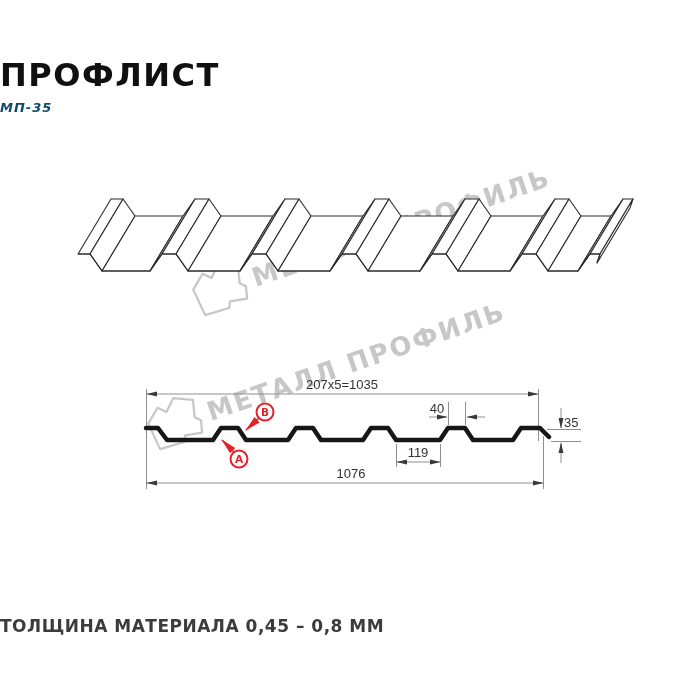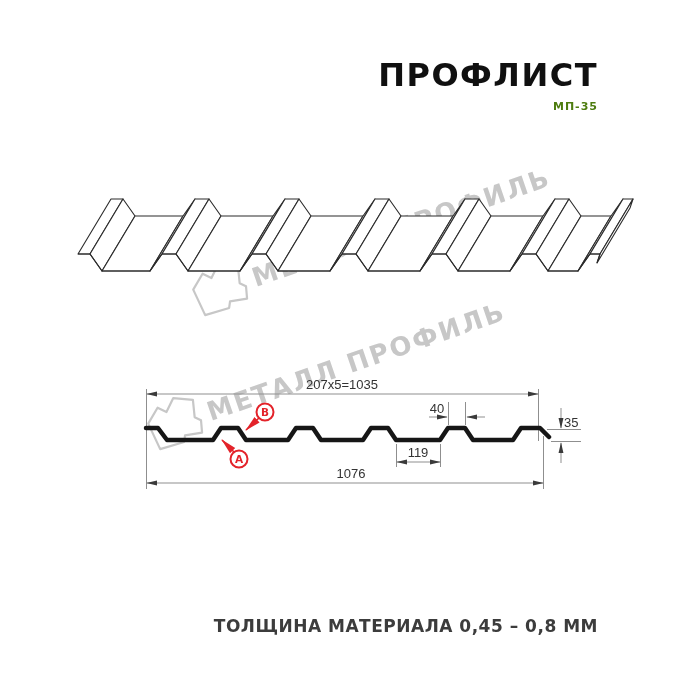--- a/index.html
+++ b/index.html
@@ -1,25 +1,25 @@
 <!DOCTYPE html>
 <html><head>
 <meta charset="utf-8">
 <style>
   html,body{margin:0;padding:0;}
   body{
     width:700px;height:700px;position:relative;background:#ffffff;
     font-family:"DejaVu Sans","Liberation Sans",sans-serif;overflow:hidden;
   }
-  .abs{position:absolute;left:0;width:584px;text-align:right;margin-left:14px;}
+  .abs{position:absolute;left:0;width:584px;text-align:left;}
   .title{
     top:56px;font-size:32px;font-weight:bold;letter-spacing:1.5px;color:#101010;
   }
   .subtitle{
-    top:100px;font-size:11px;font-weight:bold;letter-spacing:1px;color:#4d7c0f;
+    top:100px;font-size:13px;font-weight:bold;letter-spacing:1px;color:#0c4a6e;font-style:italic;
   }
   .footer{
     top:616px;font-size:17px;font-weight:bold;letter-spacing:.5px;color:#3c3c3c;
   }
   svg{position:absolute;top:0;left:0;}
   .dimtxt{font-size:13px;fill:#333;font-family:"Liberation Sans",sans-serif;}
   .wmtext{font-size:26px;font-weight:bold;letter-spacing:2px;}
   .callout-letter{font-size:10.5px;font-weight:bold;text-anchor:middle;}
 </style>
 </head>

